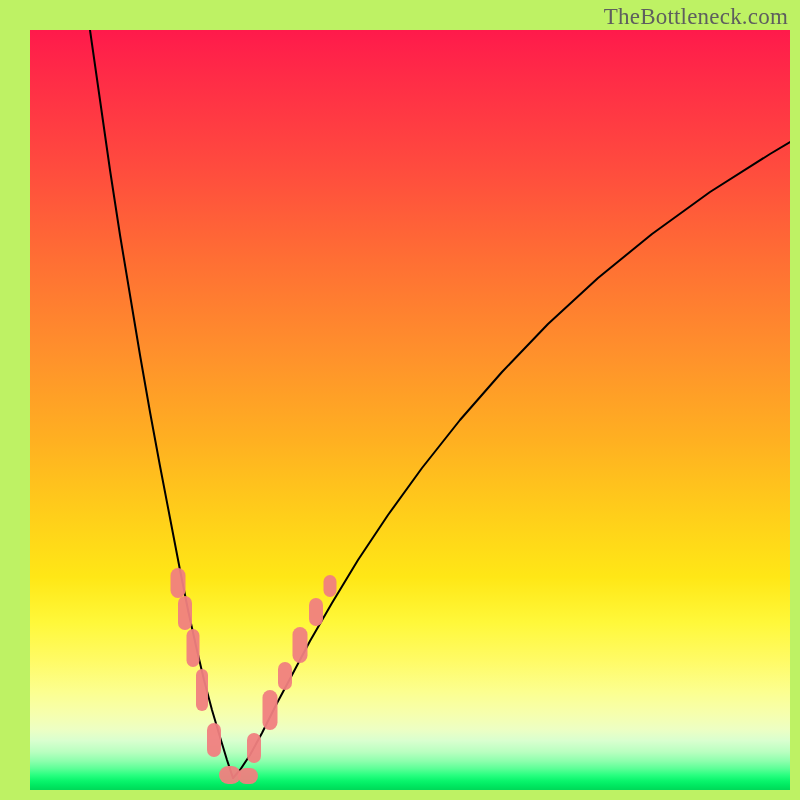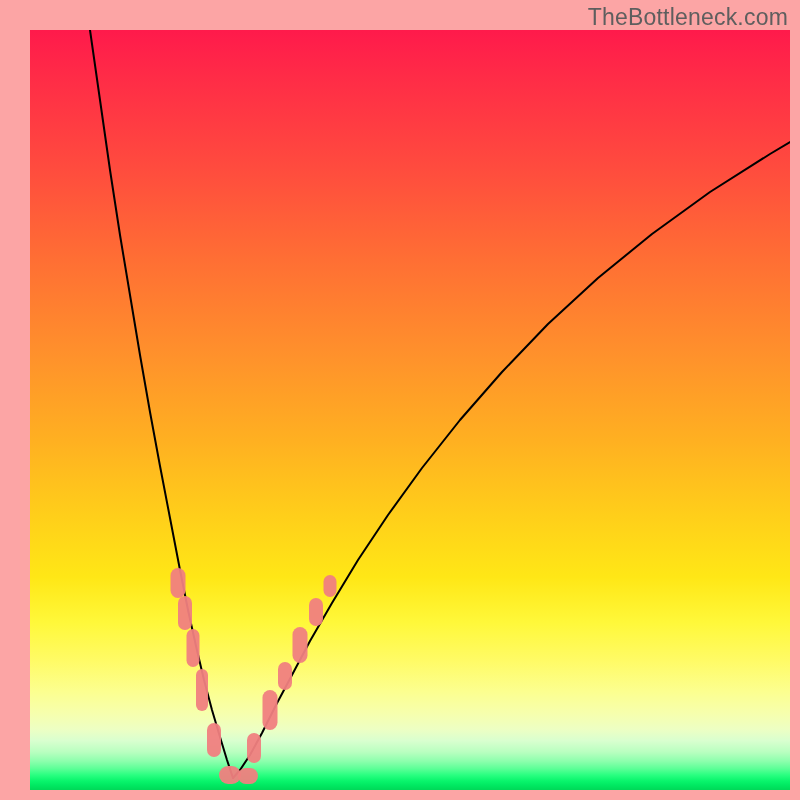--- a/index.html
+++ b/index.html
@@ -7,21 +7,22 @@
     padding: 0;
     width: 800px;
     height: 800px;
     background: #000;
     overflow: hidden;
     font-family: Arial, Helvetica, sans-serif;
   }
   .frame {
     position: absolute;
     inset: 0;
-    background: #fca5a5;
+    background: #bef264;
+    font-family: Liberation Serif, serif;
   }
   .plot-area {
     position: absolute;
     left: 30px;
     top: 30px;
     width: 760px;
     height: 760px;
     overflow: hidden;
   }
   .gradient {

